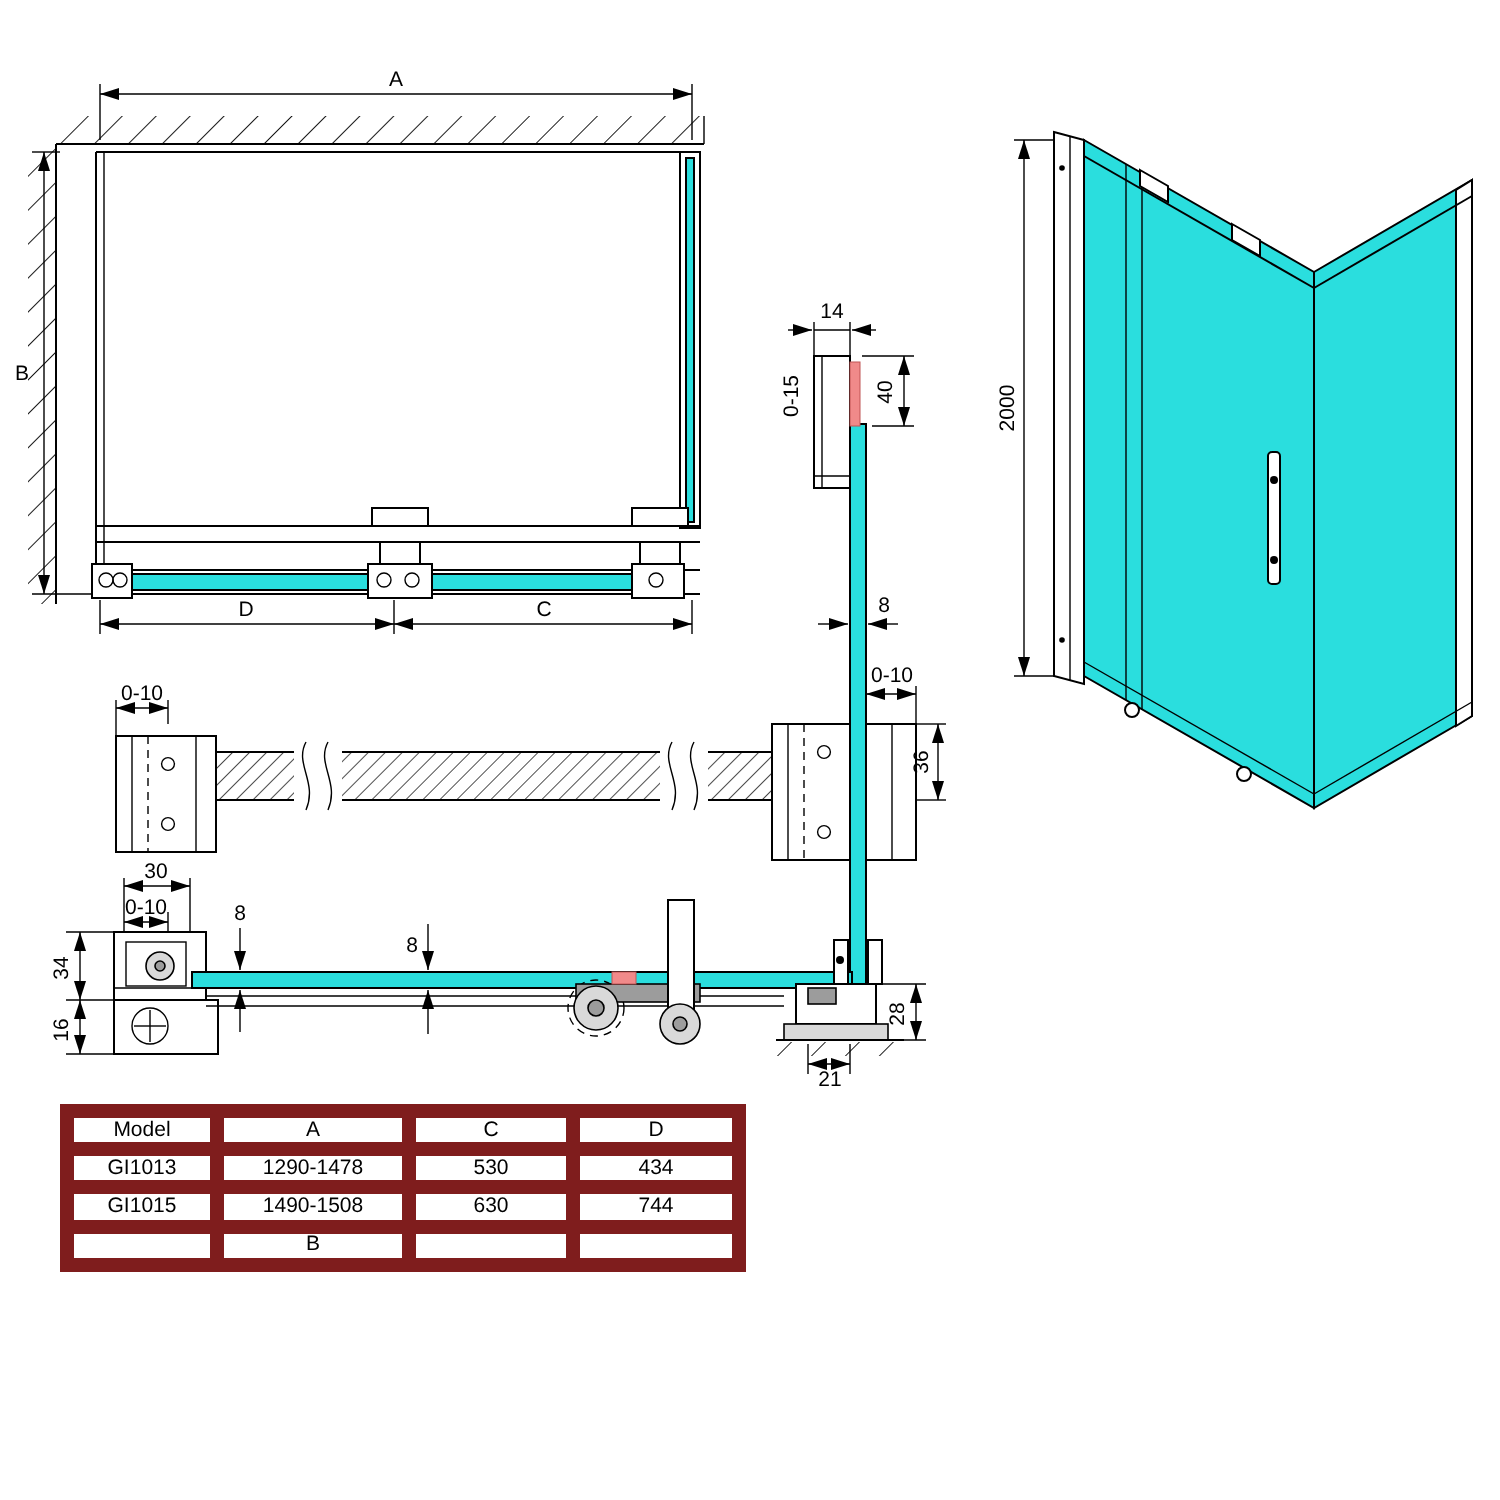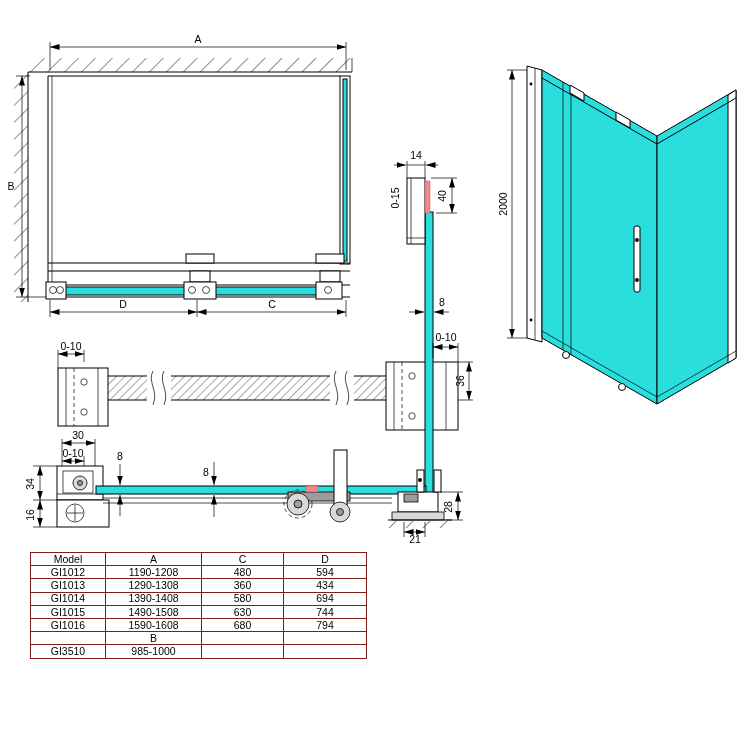--- a/index.html
+++ b/index.html
@@ -9,21 +9,21 @@
   .thin{stroke:#000;stroke-width:.7;fill:none;}
   .dim{stroke:#000;stroke-width:.7;fill:none;}
   .dsh{stroke:#000;stroke-width:.7;fill:none;stroke-dasharray:4 3;}
   .wh{fill:#fff;stroke:#000;stroke-width:1;}
   .glass{fill:var(--color-glass,#2adede);stroke:#000;stroke-width:1;}
   .gray{fill:var(--color-metal_light,#d9d9d9);stroke:#000;stroke-width:.8;}
   .dgray{fill:var(--color-metal_dark,#9c9c9c);stroke:#000;stroke-width:.8;}
   .pink{fill:var(--color-highlight,#f08a8a);stroke:#c05555;stroke-width:.5;}
   .txt{font:10.5px "Liberation Sans",sans-serif;fill:#000;text-anchor:middle;}
   .spec-table{position:absolute;left:30px;top:552px;width:336px;border-collapse:collapse;table-layout:fixed;}
-  .spec-table th,.spec-table td{border:1px solid #7f1d1d;font:10.5px "Liberation Sans",sans-serif;font-weight:400;text-align:center;height:12.2px;line-height:1;padding:0;}
+  .spec-table th,.spec-table td{border:7px solid #7f1d1d;font:10.5px "Liberation Sans",sans-serif;font-weight:400;text-align:center;height:12.2px;line-height:1;padding:0;}
 </style>
 </head>
 <body>
 
 <svg width="750" height="750" viewBox="0 0 750 750">
   <defs>
     <marker id="arr" markerUnits="userSpaceOnUse" markerWidth="10" markerHeight="6" refX="9.5" refY="3" orient="auto-start-reverse">
         <path d="M0,0 L9.5,3 L0,6 Z" fill="#000"></path>
       </marker>
     <pattern id="hatchWall" width="12" height="12" patternUnits="userSpaceOnUse" patternTransform="rotate(45)">
@@ -311,55 +311,31 @@
   <thead>
     <tr>
       <th>Model</th>
       <th>A</th>
       <th>C</th>
       <th>D</th>
     </tr>
   </thead>
   <tbody>
     <tr>
-        <td>GI1012</td>
-        <td>1190-1208</td>
-        <td>480</td>
-        <td>594</td>
-      </tr>
-    <tr>
         <td>GI1013</td>
-        <td>1290-1308</td>
-        <td>360</td>
+        <td>1290-1478</td>
+        <td>530</td>
         <td>434</td>
-      </tr>
-    <tr>
-        <td>GI1014</td>
-        <td>1390-1408</td>
-        <td>580</td>
-        <td>694</td>
       </tr>
     <tr>
         <td>GI1015</td>
         <td>1490-1508</td>
         <td>630</td>
         <td>744</td>
       </tr>
     <tr>
-        <td>GI1016</td>
-        <td>1590-1608</td>
-        <td>680</td>
-        <td>794</td>
-      </tr>
-    <tr>
         <td></td>
         <td>B</td>
         <td></td>
         <td></td>
       </tr>
-    <tr>
-        <td>GI3510</td>
-        <td>985-1000</td>
-        <td></td>
-        <td></td>
-      </tr>
   </tbody>
 </table>
 
 </body></html>

